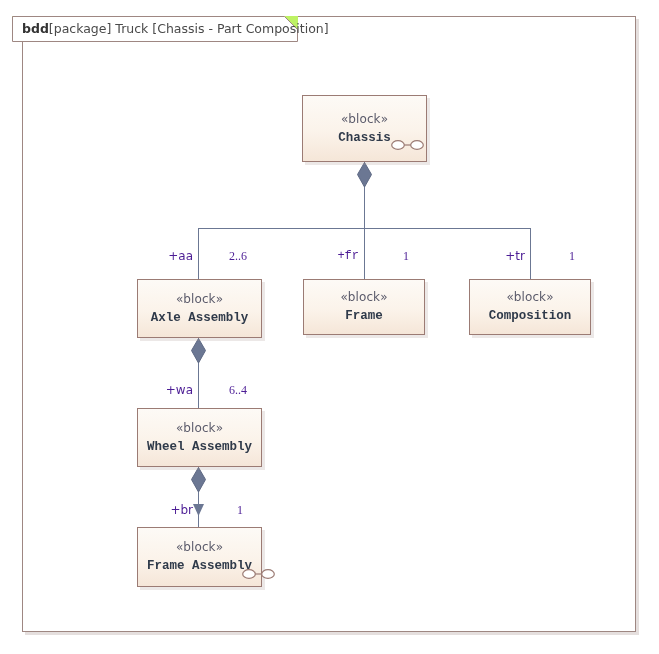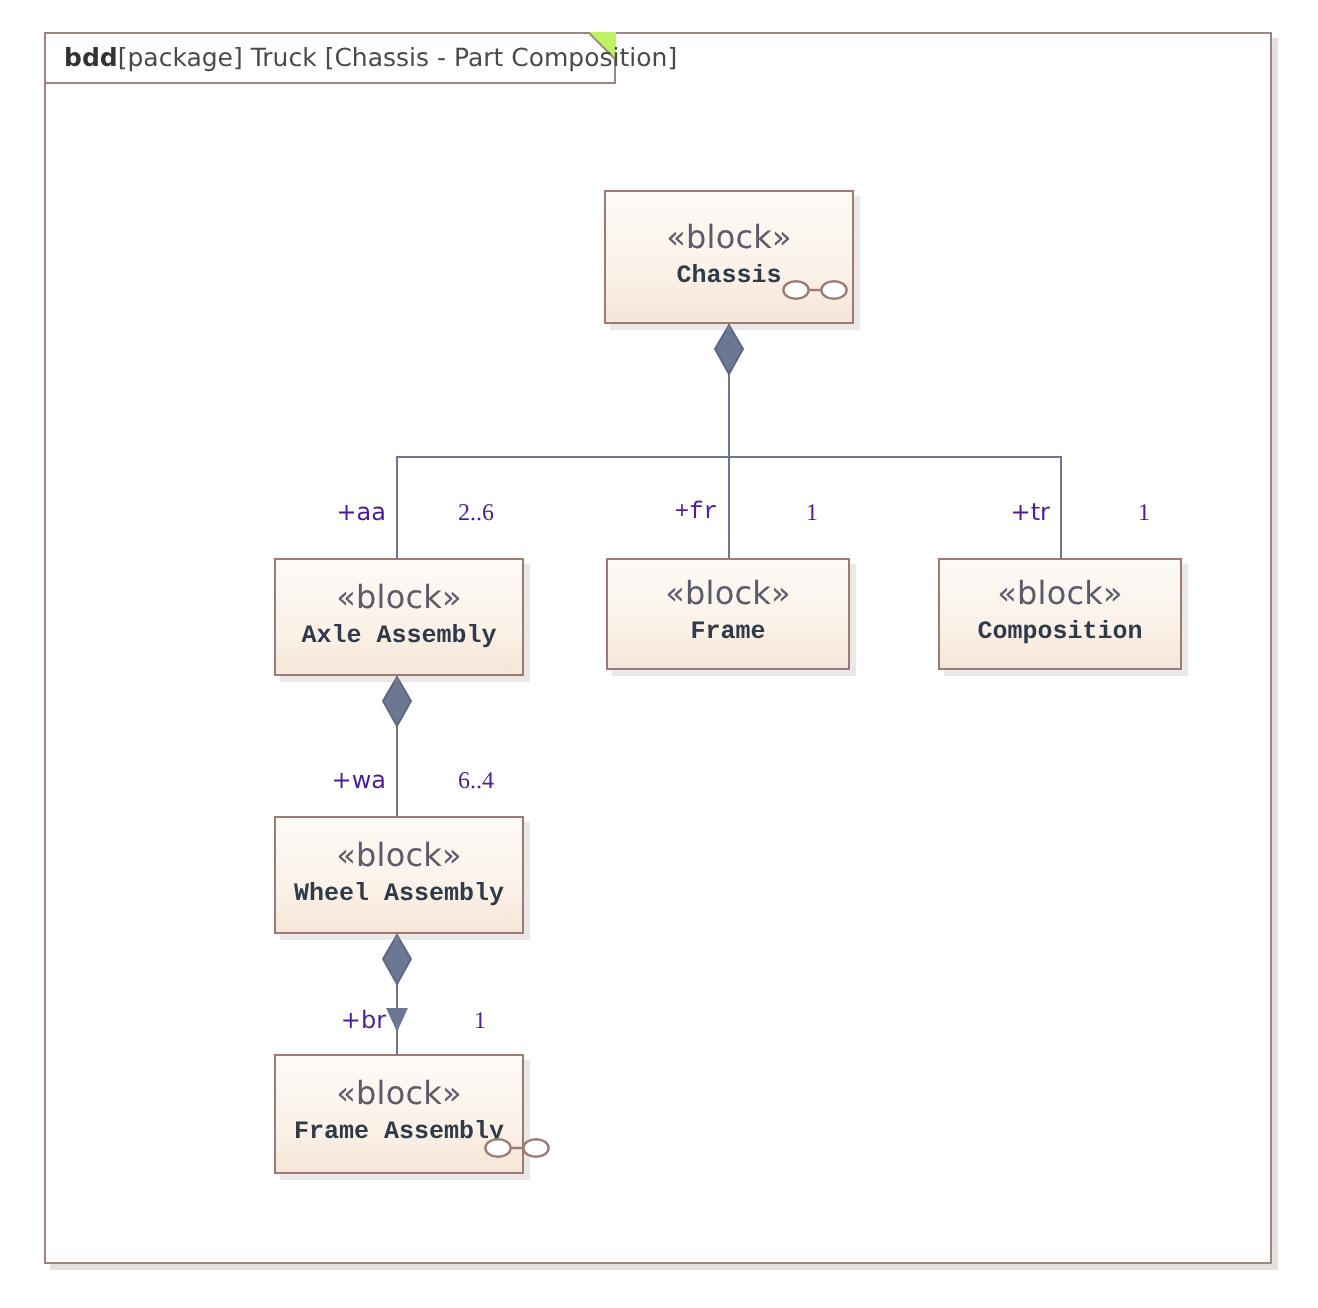--- a/index.html
+++ b/index.html
@@ -31,21 +31,21 @@
     height: 616px;
     border: 1px solid #9e8782;
     background: #ffffff;
     box-sizing: border-box;
     box-shadow: 3px 3px 0 0 rgba(160,140,136,0.28);
   }
 
   
   .frame-tab {
     position: absolute;
-    left: 22px;
+    left: 12px;
     top: 16px;
     height: 25px;
     box-sizing: border-box;
     background: #bef264;
     z-index: 4;
   }
   .frame-tab svg {
     position: absolute;
     left: 0;
     top: 0;
@@ -73,21 +73,21 @@
     border: 1px solid #9b7b74;
     background: linear-gradient(to bottom, #fdfaf6 0%, #fbf3ea 55%, #f5e6d8 100%);
     box-shadow: 3px 3px 0 0 rgba(170,150,146,0.22);
     display: flex;
     flex-direction: column;
     align-items: center;
     justify-content: center;
     z-index: 3;
   }
   .block .stereotype {
-    font-size: 16px;
+    font-size: 12px;
     color: #5b5b6b;
     line-height: 16px;
     letter-spacing: 0.1px;
     text-align: center;
   }
   .block .blockname {
     font-size: 12.5px;
     font-weight: bold;
     color: #2f3a4a;
     line-height: 18px;

